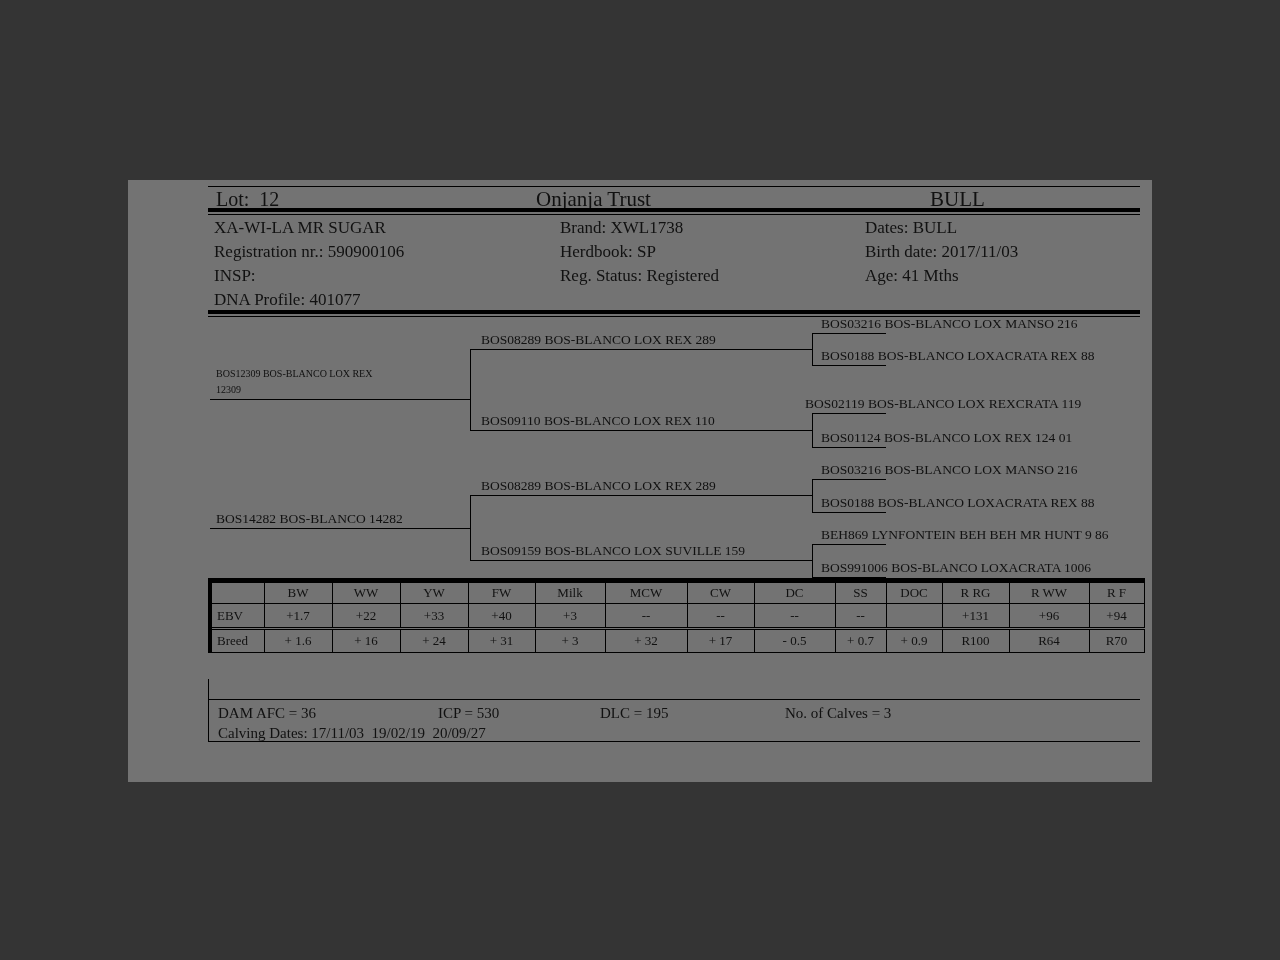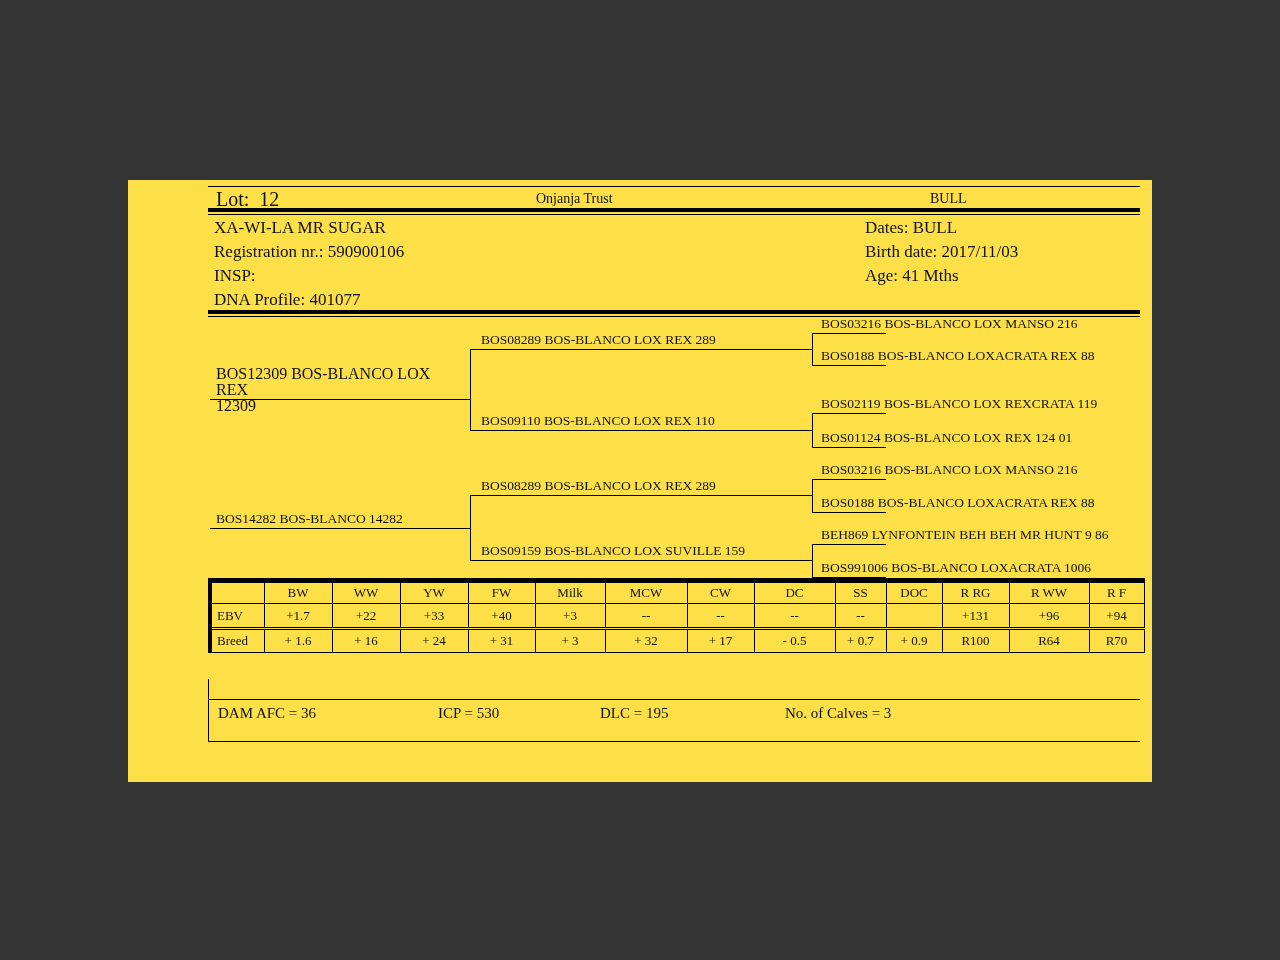--- a/index.html
+++ b/index.html
@@ -6,28 +6,28 @@
   body{
     width:1280px;height:960px;
     background:#343434;
     font-family:"Liberation Serif","DejaVu Serif",serif;
     color:#111;
     position:relative;
     overflow:hidden;
   }
   .page{
     position:absolute;left:128px;top:180px;width:1024px;height:602px;
-    background:#fde047;
+    background:#737373;
   }
   .ln{position:absolute;background:#000;}
   .lot-row{position:absolute;top:8px;font-size:20px;line-height:22px;white-space:nowrap;}
-  .title{font-size:14px;}
+  .title{font-size:21px;}
   .info{position:absolute;top:36px;font-size:17px;line-height:24px;white-space:nowrap;}
   .t{position:absolute;font-size:13.5px;line-height:16px;white-space:nowrap;}
-  .t2{position:absolute;font-size:16px;line-height:16px;width:240px;}
+  .t2{position:absolute;font-size:10px;line-height:16px;width:240px;}
   table.ebv{
     position:absolute;left:80px;top:398px;width:934px;
     border-collapse:collapse;table-layout:fixed;
     font-size:13px;
     border-top:5px solid #000;border-left:4px solid #000;
   }
   table.ebv td{
     border:1px solid #000;
     text-align:center;vertical-align:middle;
     padding:0;height:22px;overflow:hidden;white-space:nowrap;
@@ -50,20 +50,25 @@
 
   <div class="ln" style="left:80px;top:28px;width:932px;height:4px"></div>
   <div class="ln" style="left:80px;top:34px;width:932px;height:1px"></div>
 
   <div class="info" style="left:86px">
     <div>XA-WI-LA MR SUGAR</div>
     <div><span>Registration nr.:</span> <span>590900106</span></div>
     <div><span>INSP:</span> <span></span></div>
     <div><span>DNA Profile:</span> <span>401077</span></div>
   </div>
+  <div class="info" style="left:432px">
+    <div><span>Brand:</span> <span>XWL1738</span></div>
+    <div><span>Herdbook:</span> <span>SP</span></div>
+    <div><span>Reg. Status:</span> <span>Registered</span></div>
+  </div>
   <div class="info" style="left:737px">
     <div><span>Dates:</span> <span>BULL</span></div>
     <div><span>Birth date:</span> <span>2017/11/03</span></div>
     <div><span>Age:</span> <span>41 Mths</span></div>
   </div>
 
   <div class="ln" style="left:80px;top:130px;width:932px;height:4px"></div>
   <div class="ln" style="left:80px;top:136px;width:932px;height:1px"></div>
 
   <div class="t2" style="left:88px;top:186px"><span>BOS12309 BOS-BLANCO LOX REX</span><br><span>12309</span></div>
@@ -85,21 +90,21 @@
 
   <div class="ln" style="left:684px;top:153px;width:1px;height:33px"></div>
   <div class="ln" style="left:684px;top:233px;width:1px;height:35px"></div>
   <div class="ln" style="left:684px;top:299px;width:1px;height:34px"></div>
   <div class="ln" style="left:684px;top:364px;width:1px;height:34px"></div>
 
   <div class="t" style="left:693px;top:136px">BOS03216 BOS-BLANCO LOX MANSO 216</div>
   <div class="ln" style="left:684px;top:153px;width:74px;height:1px"></div>
   <div class="t" style="left:693px;top:168px">BOS0188 BOS-BLANCO LOXACRATA REX 88</div>
   <div class="ln" style="left:684px;top:185px;width:74px;height:1px"></div>
-  <div class="t" style="left:693px;top:216px">BOS02119 BOS-BLANCO LOX REXCRATA 119</div>
+  <div class="t" style="left:677px;top:216px">BOS02119 BOS-BLANCO LOX REXCRATA 119</div>
   <div class="ln" style="left:684px;top:233px;width:74px;height:1px"></div>
   <div class="t" style="left:693px;top:250px">BOS01124 BOS-BLANCO LOX REX 124 01</div>
   <div class="ln" style="left:684px;top:267px;width:74px;height:1px"></div>
   <div class="t" style="left:693px;top:282px">BOS03216 BOS-BLANCO LOX MANSO 216</div>
   <div class="ln" style="left:684px;top:299px;width:74px;height:1px"></div>
   <div class="t" style="left:693px;top:315px">BOS0188 BOS-BLANCO LOXACRATA REX 88</div>
   <div class="ln" style="left:684px;top:332px;width:74px;height:1px"></div>
   <div class="t" style="left:693px;top:347px">BEH869 LYNFONTEIN BEH BEH MR HUNT 9 86</div>
   <div class="ln" style="left:684px;top:364px;width:74px;height:1px"></div>
   <div class="t" style="left:693px;top:380px">BOS991006 BOS-BLANCO LOXACRATA 1006</div>
@@ -173,15 +178,16 @@
     </tr>
   </tbody>
     </table>
 
   <div class="ln" style="left:80px;top:499px;width:1px;height:62px"></div>
   <div class="ln" style="left:80px;top:519px;width:932px;height:1px"></div>
   <div class="stats" style="left:90px;top:523px">DAM AFC = 36</div>
   <div class="stats" style="left:310px;top:523px">ICP = 530</div>
   <div class="stats" style="left:472px;top:523px">DLC = 195</div>
   <div class="stats" style="left:657px;top:523px">No. of Calves = 3</div>
+  <div class="stats" style="left:90px;top:543px">Calving Dates: 17/11/03  19/02/19  20/09/27</div>
   <div class="ln" style="left:80px;top:561px;width:932px;height:1px"></div>
 
 </div>
 
 </body></html>

